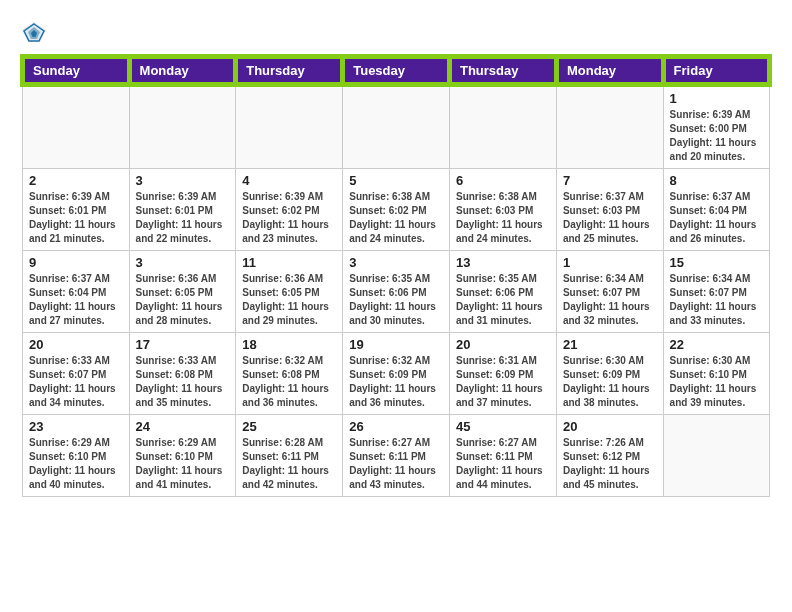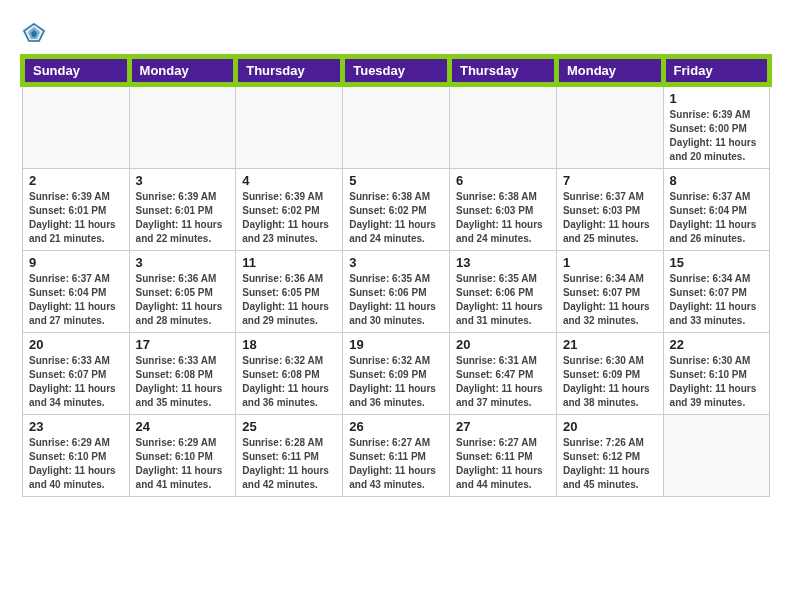--- a/index.html
+++ b/index.html
@@ -261,21 +261,21 @@
         <td>
           <span class="day-num">19</span>
           <div class="day-info" style="white-space: pre-line;">Sunrise: 6:32 AM
 Sunset: 6:09 PM
 Daylight: 11 hours
 and 36 minutes.</div>
         </td>
         <td>
           <span class="day-num">20</span>
           <div class="day-info" style="white-space: pre-line;">Sunrise: 6:31 AM
-Sunset: 6:47 PM
+Sunset: 6:09 PM
 Daylight: 11 hours
 and 37 minutes.</div>
         </td>
         <td>
           <span class="day-num">21</span>
           <div class="day-info" style="white-space: pre-line;">Sunrise: 6:30 AM
 Sunset: 6:09 PM
 Daylight: 11 hours
 and 38 minutes.</div>
         </td>
@@ -310,21 +310,21 @@
 and 42 minutes.</div>
         </td>
         <td>
           <span class="day-num">26</span>
           <div class="day-info" style="white-space: pre-line;">Sunrise: 6:27 AM
 Sunset: 6:11 PM
 Daylight: 11 hours
 and 43 minutes.</div>
         </td>
         <td>
-          <span class="day-num">27</span>
+          <span class="day-num">45</span>
           <div class="day-info" style="white-space: pre-line;">Sunrise: 6:27 AM
 Sunset: 6:11 PM
 Daylight: 11 hours
 and 44 minutes.</div>
         </td>
         <td>
           <span class="day-num">20</span>
           <div class="day-info" style="white-space: pre-line;">Sunrise: 7:26 AM
 Sunset: 6:12 PM
 Daylight: 11 hours

